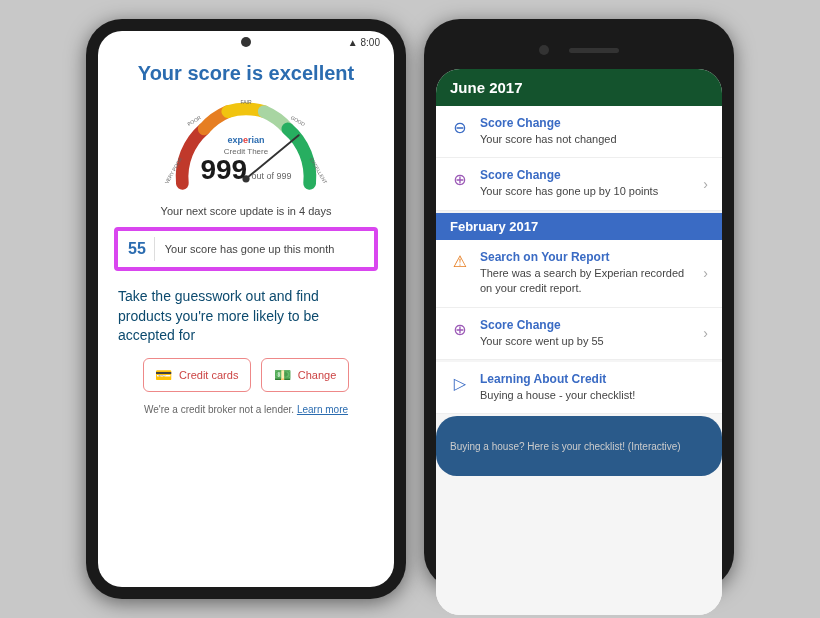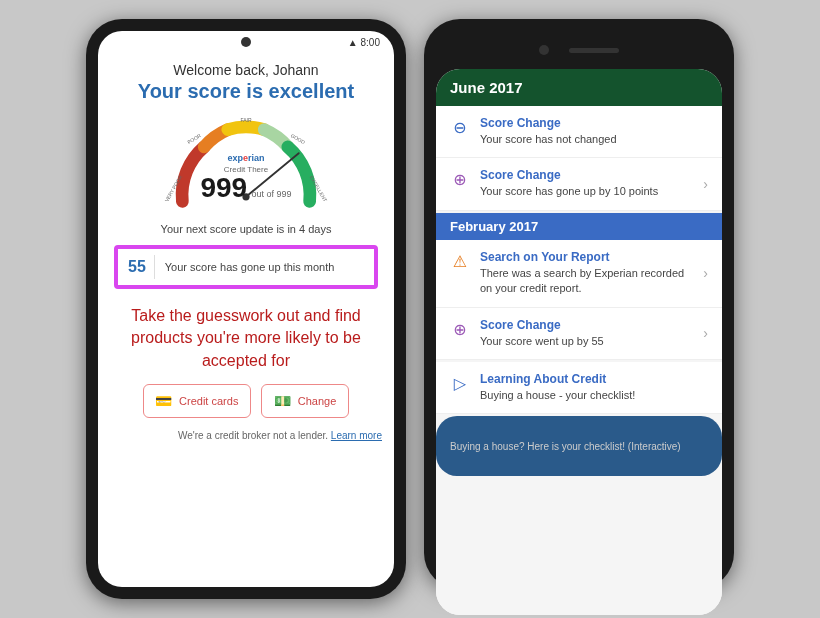--- a/index.html
+++ b/index.html
@@ -174,23 +174,22 @@
     }
 
     .score-change-divider {
       width: 1px;
       height: 24px;
       background: #ddd;
       margin-right: 10px;
     }
 
     .p1-products-text {
-      text-align: center;
-      font-size: 16px;
-      color: #b91c1c;
+      font-size: 14px;
+      color: #0c4a6e;
       padding: 10px 20px 6px;
       line-height: 1.4;
     }
 
     .product-buttons {
       display: flex;
       gap: 10px;
       padding: 6px 16px;
       justify-content: center;
     }
@@ -206,21 +205,21 @@
       color: #c44;
       background: #fff;
       cursor: pointer;
     }
 
     .product-btn-icon {
       font-size: 14px;
     }
 
     .broker-text {
-      text-align: right;
+      text-align: center;
       font-size: 10px;
       color: #666;
       padding: 6px 12px;
     }
 
     .broker-link {
       color: #2b6cb0;
     }
 
     
@@ -327,21 +326,20 @@
     <div class="phone-screen">
 
       <div class="p1-status-bar">
         <div class="p1-status-icons">
           <span>▲</span>
           <span>8:00</span>
         </div>
       </div>
 
       <div class="p1-welcome">
-        <div class="p1-welcome-text">Welcome back, Johann</div>
         <div class="p1-score-title">Your score is excellent</div>
       </div>
 
       <div class="gauge-container">
         <svg class="gauge-svg" viewBox="0 0 180 110">
 
           <path d="M 20 95 A 70 70 0 0 1 44 35" fill="none" stroke="#c0392b" stroke-width="14" stroke-linecap="round"></path>
 
           <path d="M 44 35 A 70 70 0 0 1 70 16" fill="none" stroke="#e67e22" stroke-width="14" stroke-linecap="round"></path>
 

